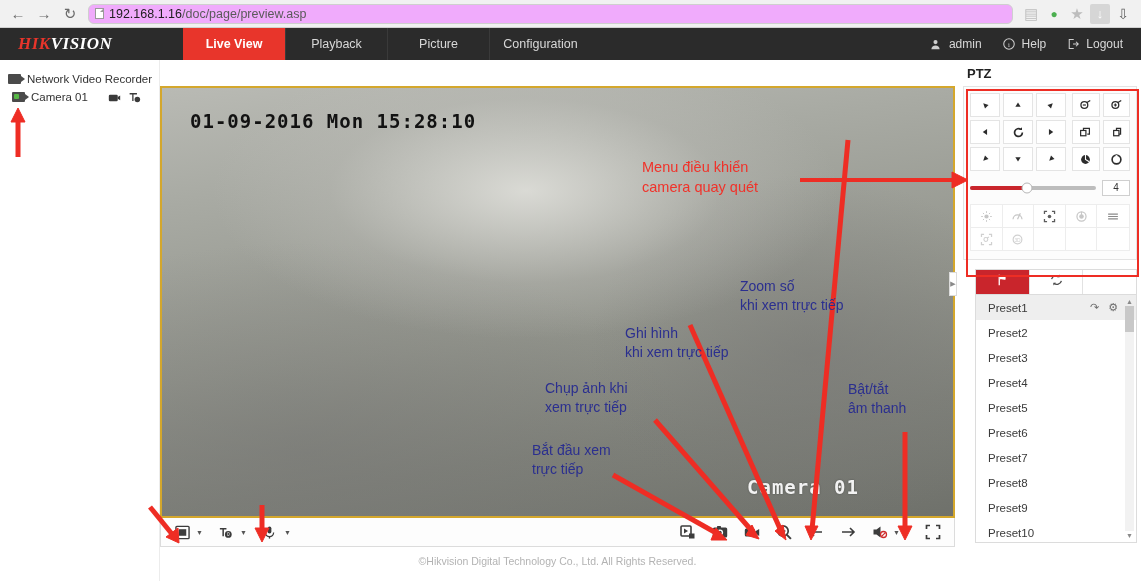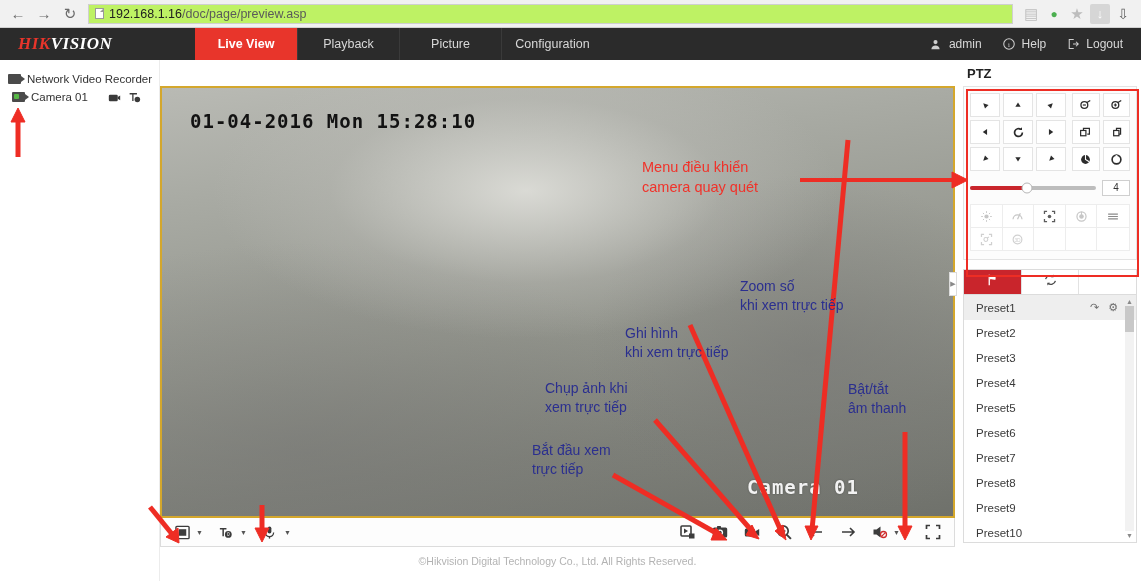--- a/index.html
+++ b/index.html
@@ -23,23 +23,23 @@
   }
   .nav-btn {
     width: 24px; height: 24px;
     display: flex; align-items: center; justify-content: center;
     color: #6b6b6b; font-size: 15px;
     cursor: pointer;
   }
   .url-box {
     flex: 1;
     height: 20px;
-    background: #bef264;
+    background: #f0abfc;
     border: 1px solid #cfcfcf;
-    border-radius: 0;
+    border-radius: 6px;
     display: flex;
     align-items: center;
     padding: 0 6px;
     margin: 0 6px 0 4px;
     gap: 5px;
   }
   .doc-icon {
     width: 9px; height: 11px;
     border: 1px solid #9a9a9a;
     border-top-right-radius: 0;
@@ -76,21 +76,21 @@
     width: 183px;
     display: flex; align-items: center; padding-left: 18px;
     font-family: "Liberation Serif", serif;
     font-style: italic;
     font-weight: bold;
     font-size: 17px;
     letter-spacing: 0.5px;
   }
   .hik-logo .hik { color: #e8352b; }
   .hik-logo .vis { color: #ffffff; }
-  .nav-tabs { display: flex; align-items: stretch; margin-left: 12px; }
+  .nav-tabs { display: flex; align-items: stretch; }
   .nav-tab {
     width: 102px;
     display: flex; align-items: center; justify-content: center;
     color: #d8d8d8;
     font-size: 12.5px;
     cursor: pointer;
     border-left: 1px solid #3a3a3a;
   }
   .nav-tab.active { background: #e8352b; color: #ffffff; font-weight: bold; border-left: none; }
   .header-right {
@@ -268,21 +268,21 @@
     height: 22px;
     display: flex; align-items: center; justify-content: center;
     border-right: 1px solid #ededed;
     color: #b8b8b8;
     cursor: pointer;
   }
   .fbtn:last-child { border-right: none; }
 
   
   .preset-panel {
-    margin: 9px 4px 0 8px;
+    margin: 9px 4px 0 20px;
     border: 1px solid #dcdcdc;
     background: #fff;
     height: 274px;
     display: flex; flex-direction: column;
   }
   .preset-tabs { display: flex; height: 25px; border-bottom: 1px solid #dcdcdc; }
   .ptab {
     flex: 1;
     display: flex; align-items: center; justify-content: center;
     border-right: 1px solid #e2e2e2;
@@ -429,21 +429,21 @@
               <circle cx="11.5" cy="10" r="3.4" fill="#3a3a3a"></circle>
             </svg>
         </span>
       </span>
     </div>
   </div>
 
   <div class="video-wrap">
     <div class="video-frame">
       <div class="video-img"></div>
-      <div class="osd-time">01-04-2016 Mon 15:28:10</div>
+      <div class="osd-time">01-09-2016 Mon 15:28:10</div>
       <div class="osd-name">Camera 01</div>
     </div>
 
     <div class="video-toolbar">
       <div class="tb-left">
         <span class="tb-btn">
           <svg width="15" height="15" viewBox="0 0 16 16">
               <rect x="1" y="1.5" width="14" height="13" rx="1" fill="none" stroke="#3c3c3c" stroke-width="1.5"></rect>
               <rect x="4" y="4.5" width="8" height="7" fill="#3c3c3c"></rect>
             </svg>

